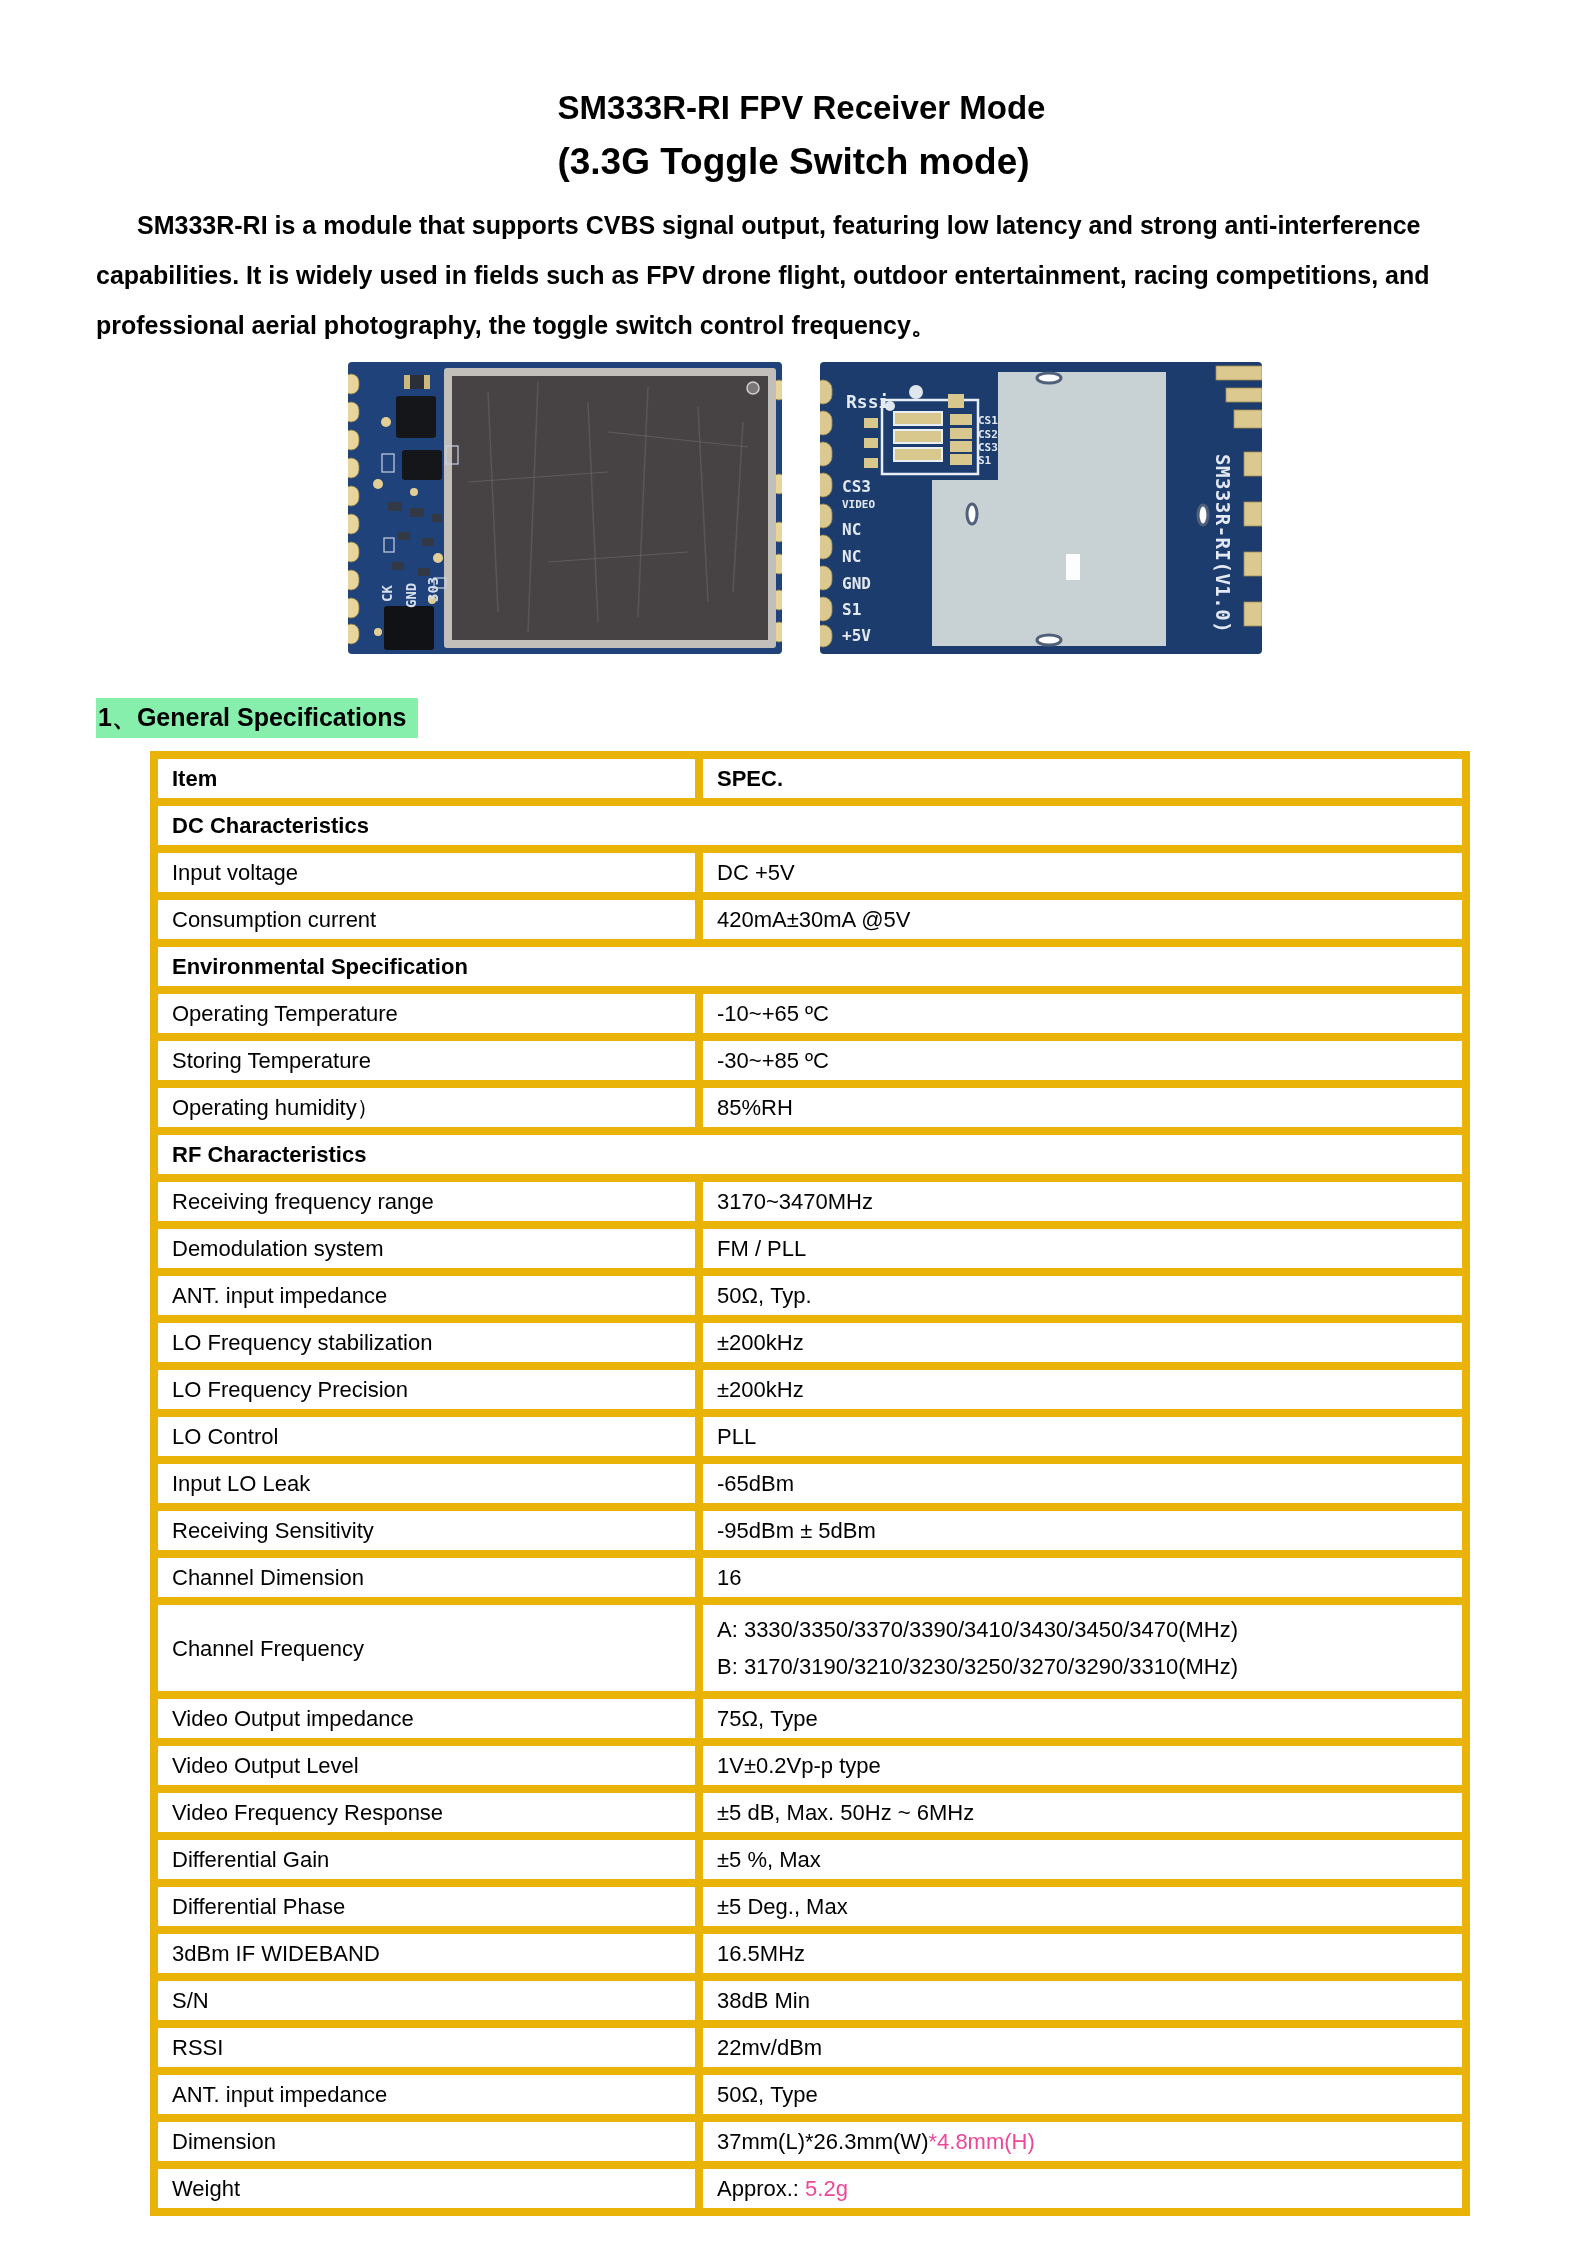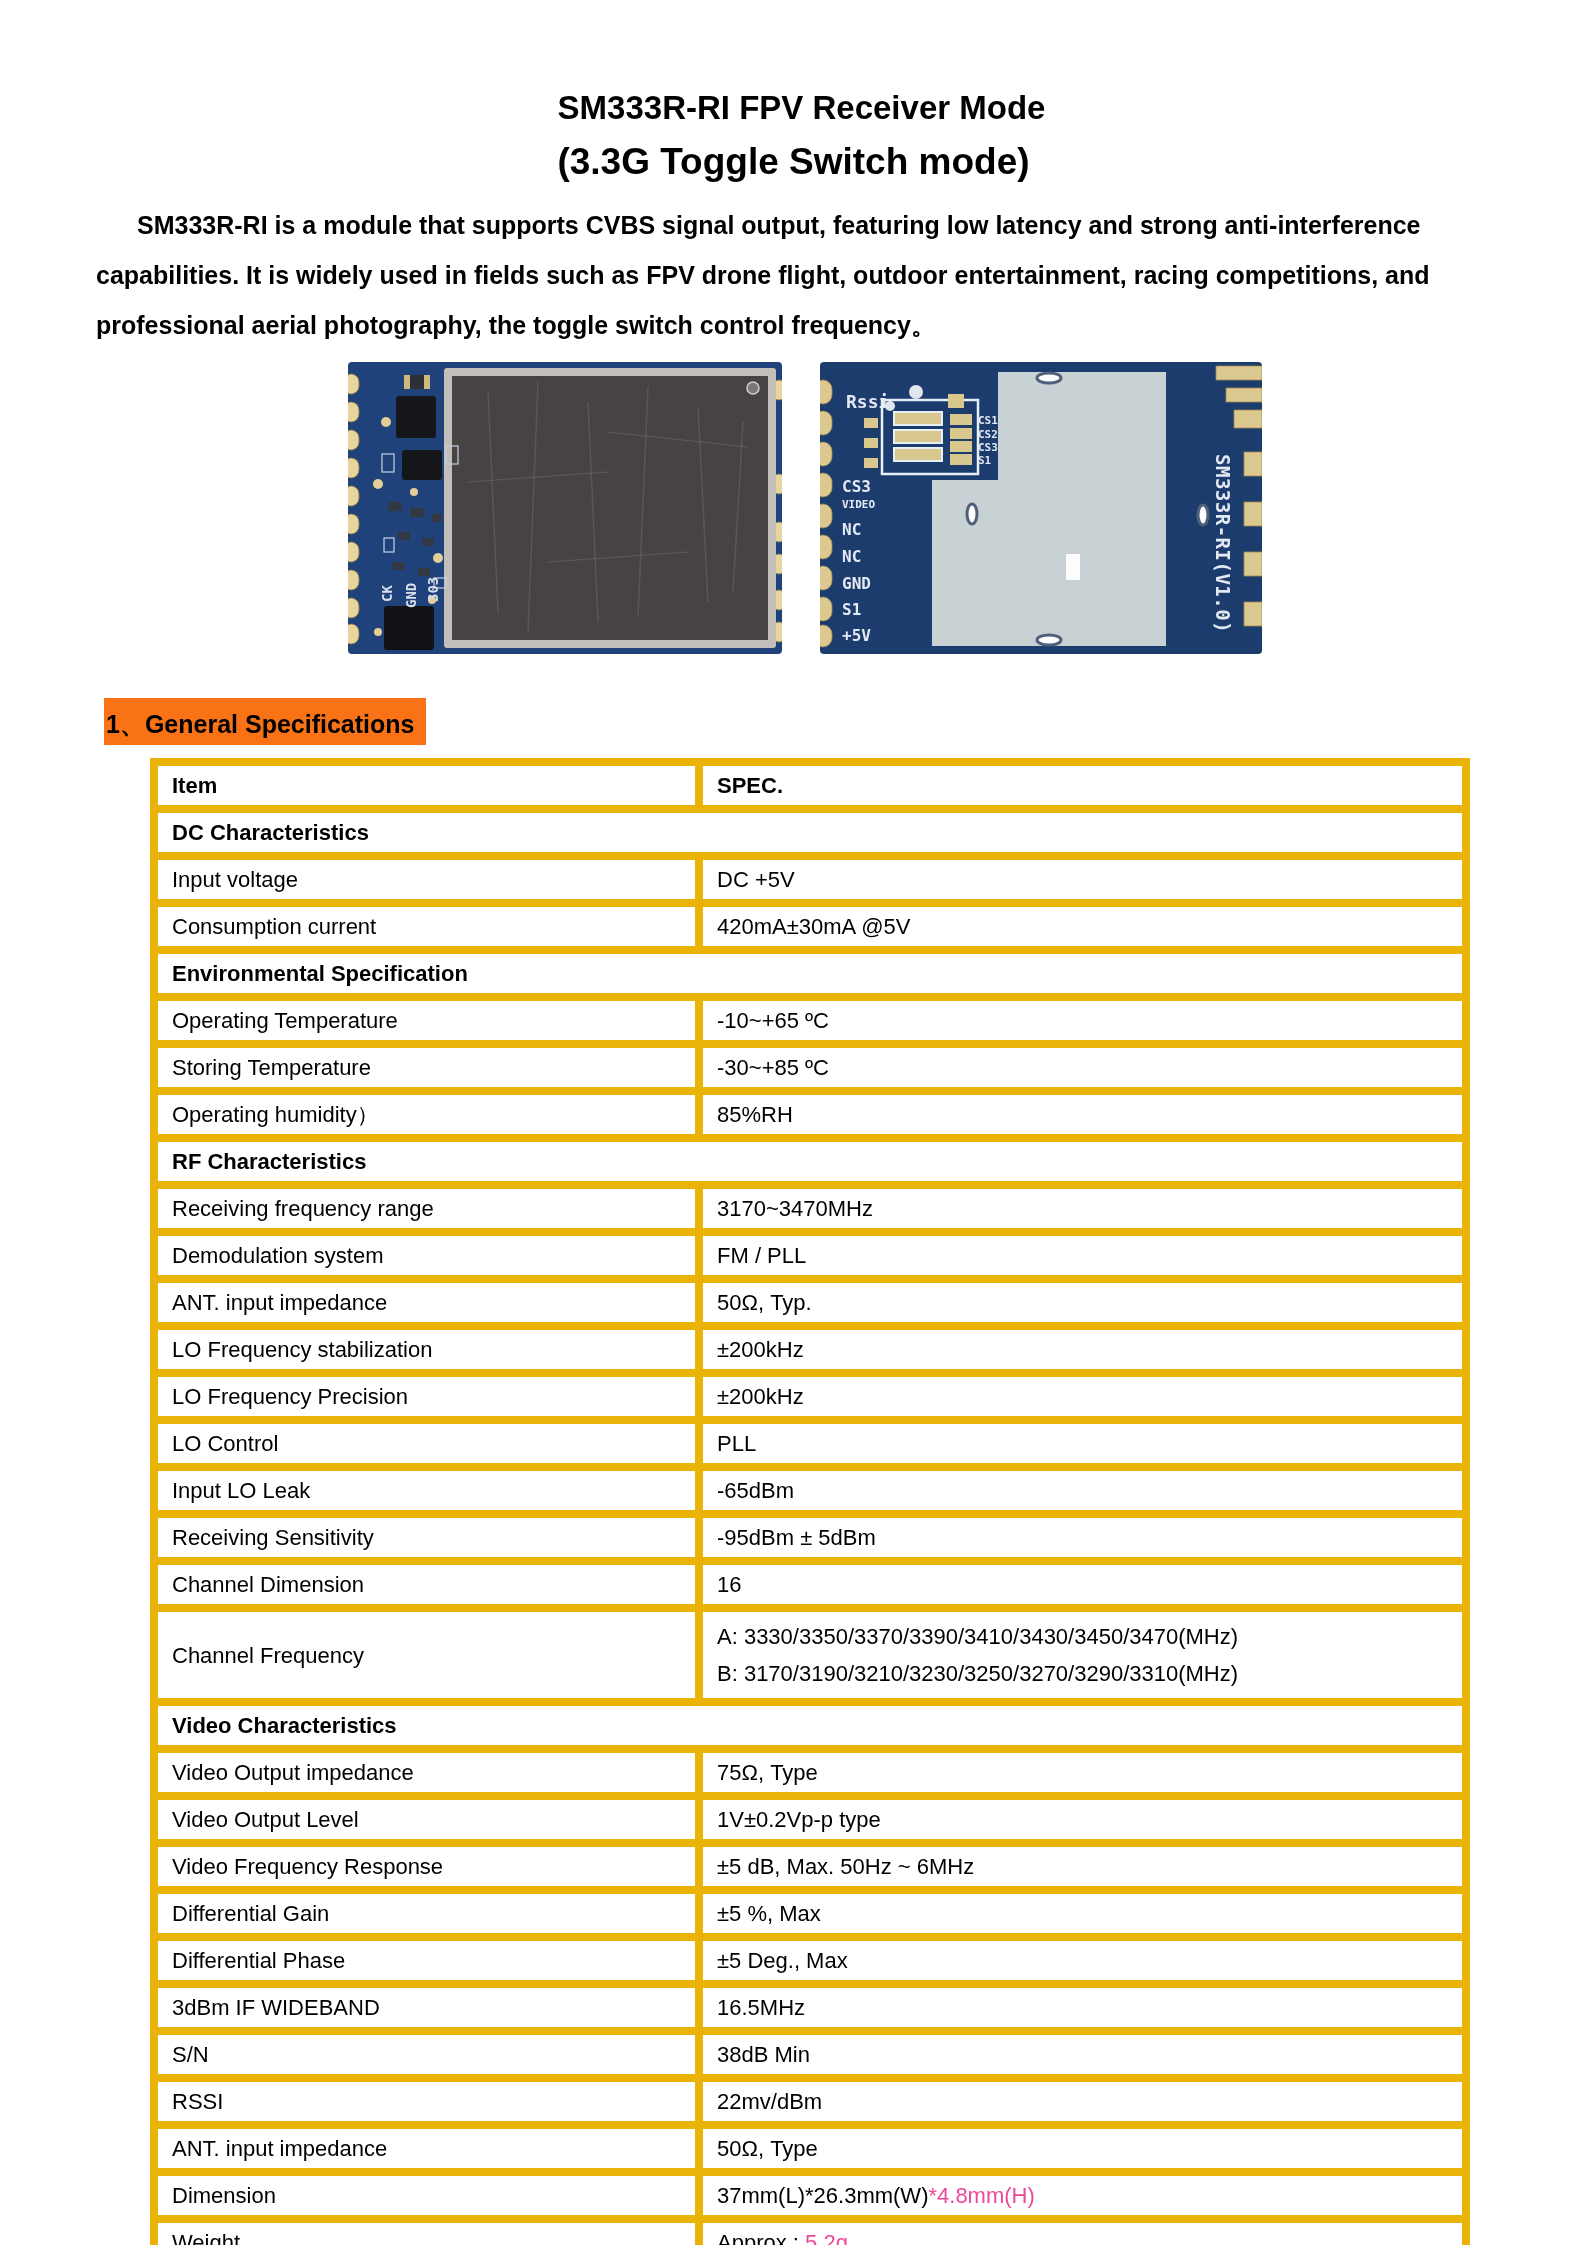--- a/index.html
+++ b/index.html
@@ -19,22 +19,22 @@
     margin:18px 97px 0 96px;
     font-size:25px; font-weight:bold; line-height:50px;
     text-indent:41px; text-align:left;
   }
   .figures { position:relative; height:292px; margin-top:12px; }
   .fig { position:absolute; top:0; }
   .fig-front { left:348px; }
   .fig-back  { left:820px; }
   .sec-head-wrap { margin:44px 0 0 96px; }
   .sec-head {
-    display:inline-block; background:#f97316;
-    font-size:25px; font-weight:bold; padding:10px 12px 4px 2px;margin-left:8px;
+    display:inline-block; background:#86efac;
+    font-size:25px; font-weight:bold; padding:3px 12px 4px 2px;
   }
   table.spec {
     margin:13px 0 0 150px;
     width:1312px; border-collapse:collapse; table-layout:fixed;
     border:4px solid #000;
     font-size:22px;
   }
   table.spec td {
     border:8px solid #eab308;
     padding:6px 14px; line-height:27px;
@@ -298,23 +298,20 @@
         <td>Channel Dimension</td>
         <td class="v">16</td>
       </tr>
       <tr>
         <td>Channel Frequency</td>
         <td class="v tall">
           <div>A: 3330/3350/3370/3390/3410/3430/3450/3470(MHz)</div>
           <div>B: 3170/3190/3210/3230/3250/3270/3290/3310(MHz)</div>
         </td>
       </tr>
-      <tr class="sect">
-          <td colspan="2">Video Characteristics</td>
-        </tr>
       <tr>
         <td>Video Output impedance</td>
         <td class="v">75Ω, Type</td>
       </tr>
       <tr>
         <td>Video Output Level</td>
         <td class="v">1V±0.2Vp-p type</td>
       </tr>
       <tr>
         <td>Video Frequency Response</td>

